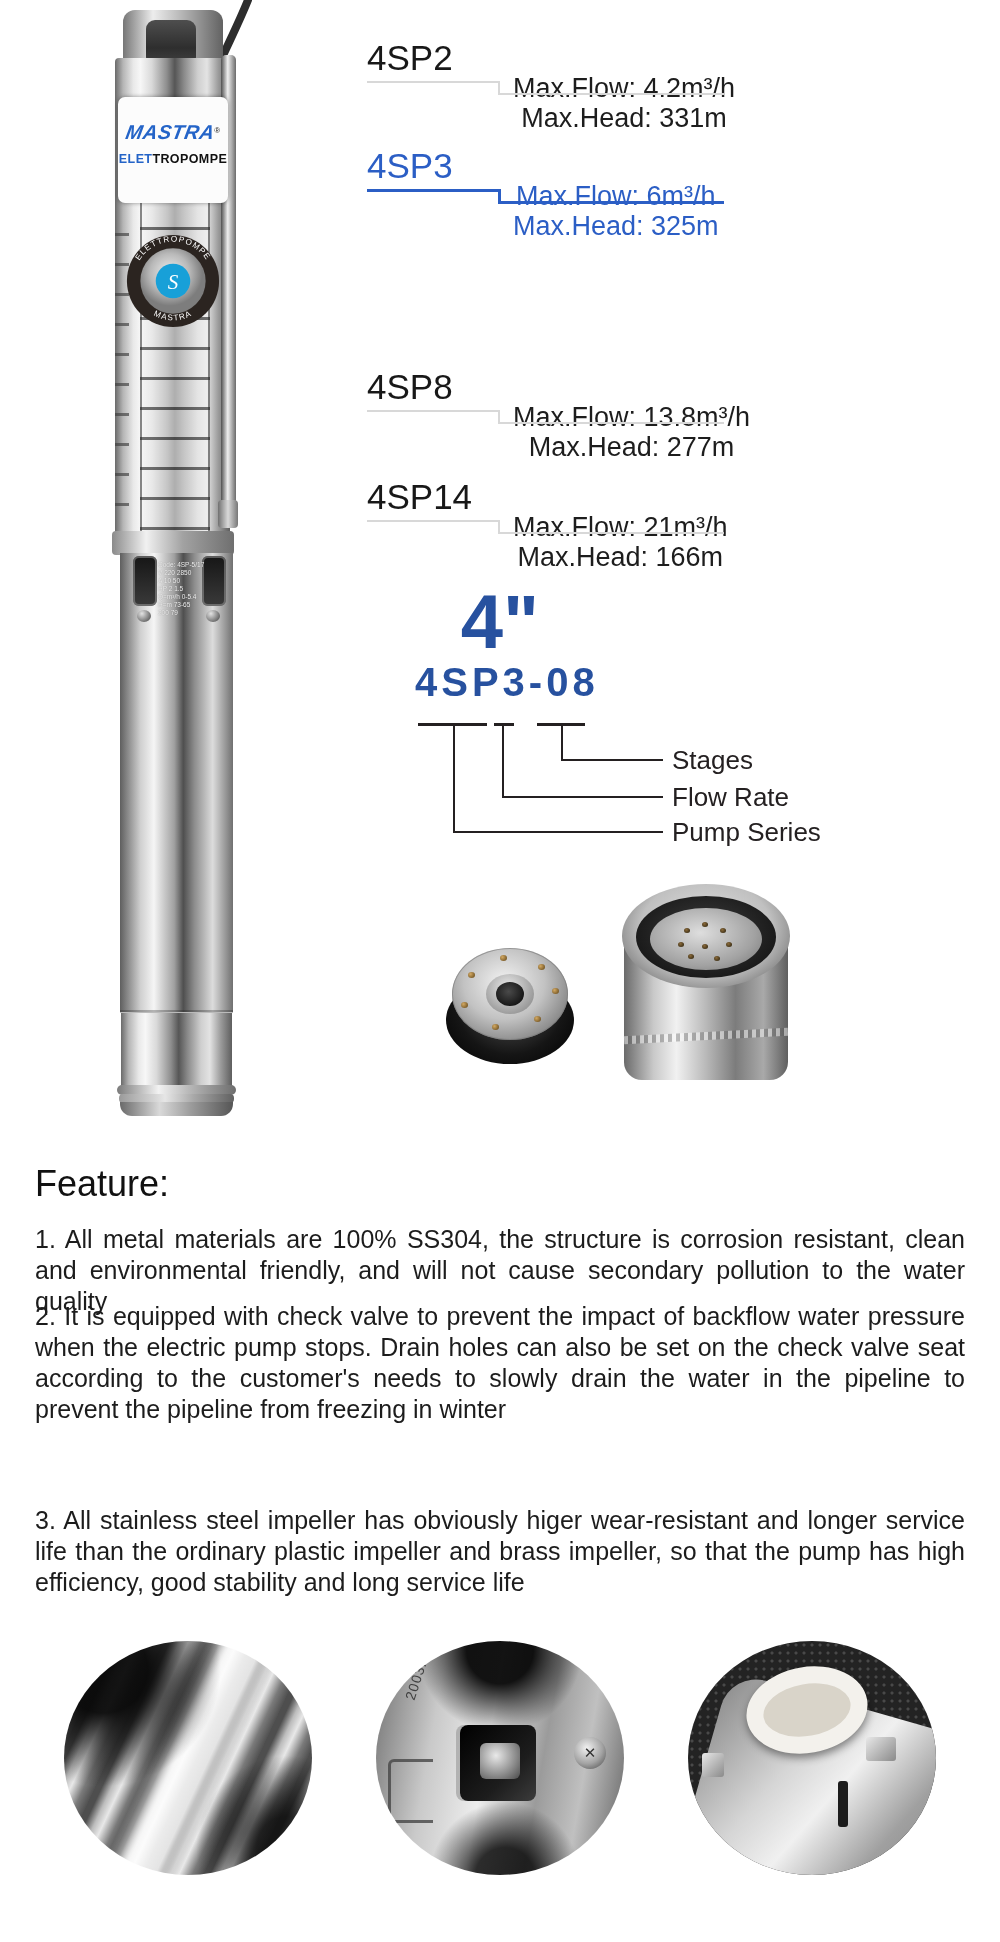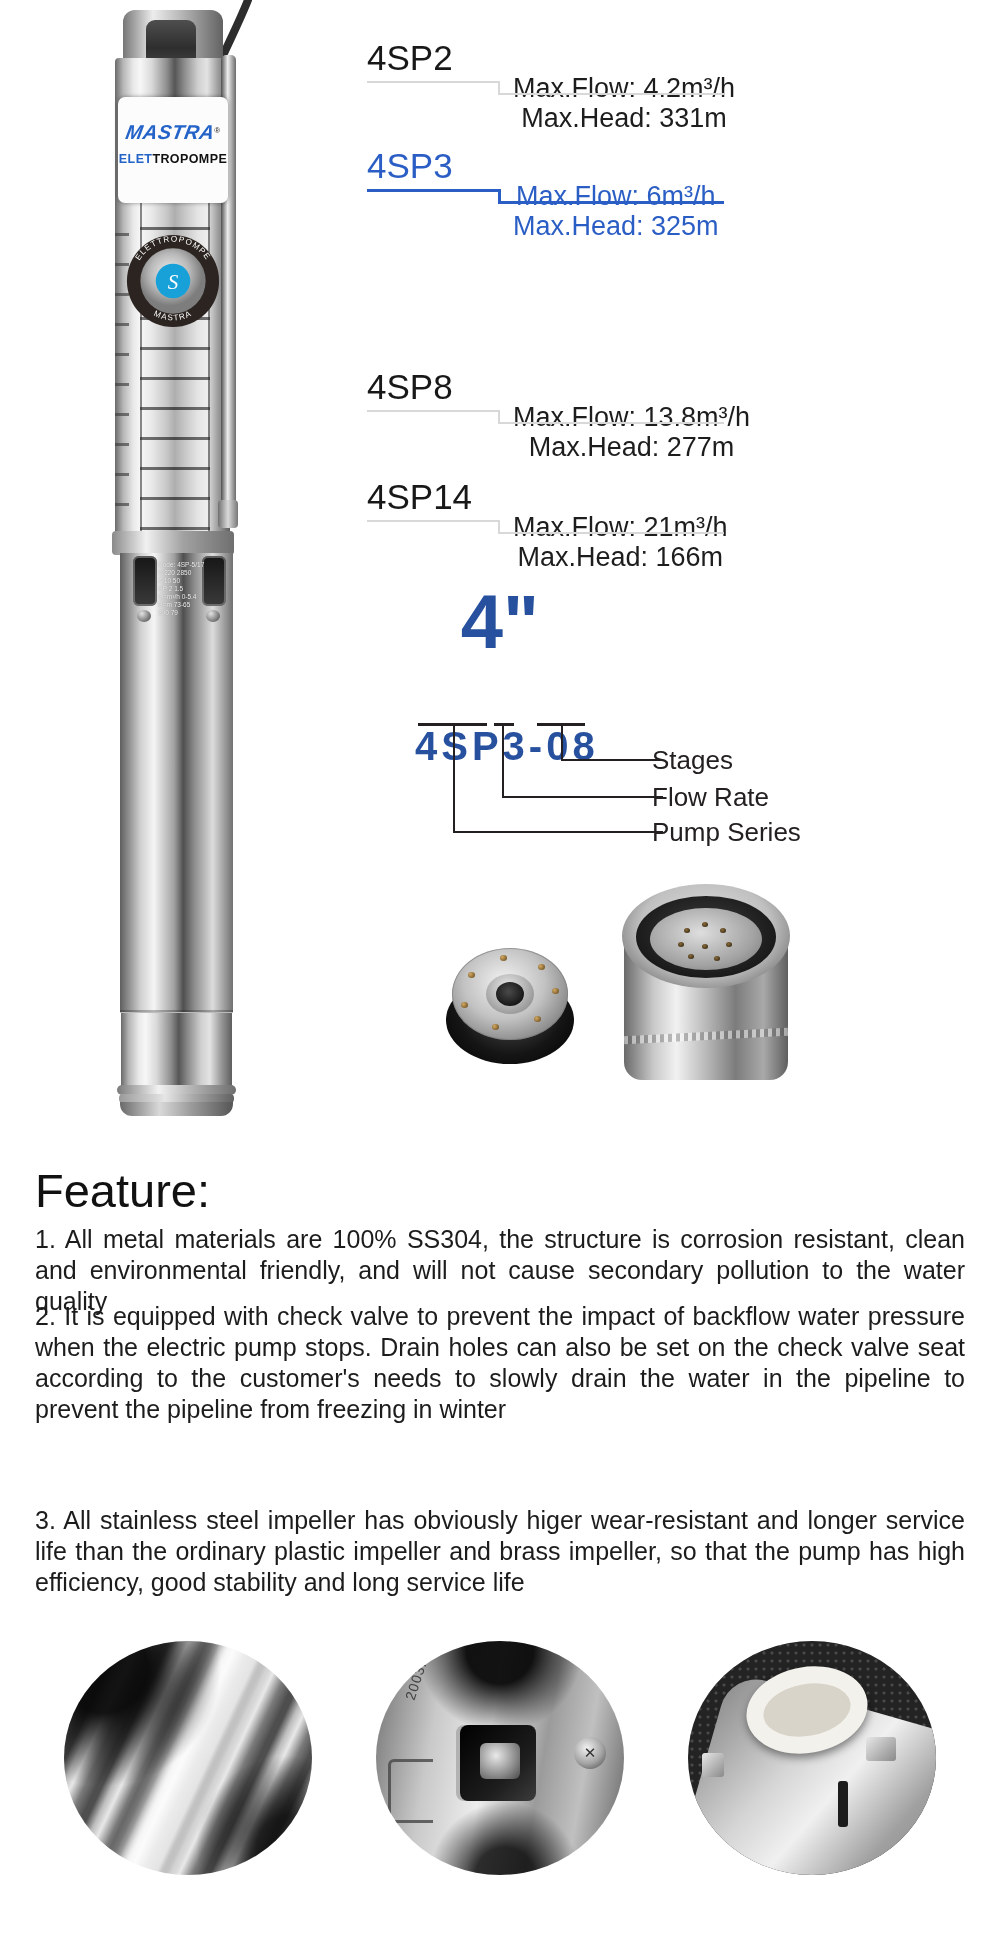--- a/index.html
+++ b/index.html
@@ -56,23 +56,23 @@
   .model-specs{position:absolute;left:146px;top:0;font-size:27px;line-height:30px;color:#1d1d1d;white-space:nowrap;margin-top:48px;}
   .uL{position:absolute;left:0;top:56px;width:133px;height:2px;background:#d8d8d8;}
   .uStep{position:absolute;left:131px;top:56px;width:2px;height:14px;background:#d8d8d8;}
   .uR{position:absolute;left:133px;top:68px;width:224px;height:2px;background:#d8d8d8;}
   .model-row.highlight .model-name,.model-row.highlight .model-specs{color:#2b5ec5;}
   .model-row.highlight .uL,.model-row.highlight .uStep,.model-row.highlight .uR{background:#2b5ec5;height:3px;}
   .model-row.highlight .uStep{height:15px;width:3px;}
 
   
   .size-heading{left:430px;top:578px;width:140px;text-align:center;font-size:76px;font-weight:700;color:#27519f;}
-  .model-code{left:415px;top:724px;font-size:40px;font-weight:700;letter-spacing:4px;color:#27519f;}
+  .model-code{left:415px;top:660px;font-size:40px;font-weight:700;letter-spacing:4px;color:#27519f;}
   .cseg{position:absolute;top:723px;height:3px;background:#242021;}
-  .code-label{position:absolute;left:652px;font-size:26px;line-height:26px;color:#242021;white-space:nowrap;}
+  .code-label{position:absolute;left:672px;font-size:26px;line-height:26px;color:#242021;white-space:nowrap;}
 
   
   .impeller{left:446px;top:948px;width:128px;height:116px;}
   .imp-fins{position:absolute;left:0;top:28px;width:128px;height:88px;border-radius:50%;
     background:radial-gradient(ellipse at 50% 30%,#5a5a5a 0%,#151515 60%,#000 100%);}
   .imp-face{position:absolute;left:6px;top:0;width:116px;height:92px;border-radius:50%;
     background:radial-gradient(ellipse at 45% 38%,#f3f3f3,#c2c2c2 45%,#8f8f8f 72%,#5f5f5f 100%);
     box-shadow:inset 0 0 0 1px rgba(120,120,120,.6);}
   .rivet{position:absolute;width:7px;height:6px;border-radius:50%;
     background:radial-gradient(circle at 35% 35%,#d3a963,#7a5b28 75%);}
@@ -88,21 +88,21 @@
   .cp-rim{position:absolute;left:0;top:0;width:168px;height:104px;border-radius:50%;
     background:radial-gradient(ellipse at 50% 42%,#e2e2e2,#c0c0c0 55%,#8e8e8e 75%,#d2d2d2 88%,#6f6f6f);}
   .cp-ring{position:absolute;left:14px;top:12px;width:140px;height:82px;border-radius:50%;
     background:radial-gradient(ellipse at 50% 45%,#3f3f3f,#161616 80%);}
   .cp-bowl{position:absolute;left:28px;top:24px;width:112px;height:62px;border-radius:50%;
     background:radial-gradient(ellipse at 45% 40%,#dedede,#a2a2a2 62%,#6f6f6f);}
   .cp-hole{position:absolute;width:6px;height:5px;border-radius:50%;
     background:radial-gradient(circle at 40% 35%,#8a6a3a,#3a2d14 80%);}
 
   
-  .feature-heading{left:35px;top:1163px;font-size:47px;color:#111;}
+  .feature-heading{left:35px;top:1163px;font-size:36px;color:#111;}
   .fp{left:35px;width:930px;font-size:25px;line-height:31px;color:#1c1c1c;text-align:justify;}
 
   
   .photo-circle{top:1641px;width:248px;height:234px;border-radius:50%;overflow:hidden;background:#888;}
   .photo1{left:64px;
     background:
       radial-gradient(circle at 16% 12%,rgba(8,8,8,.95) 0 15%,rgba(8,8,8,0) 40%),
       radial-gradient(circle at 90% 88%,rgba(8,8,8,.8) 0 10%,transparent 30%),
       linear-gradient(115deg,rgba(255,255,255,0) 40%,rgba(255,255,255,.85) 47% 56%,rgba(255,255,255,0) 63%),
       repeating-linear-gradient(115deg,#4e4e4e 0 6px,#bcbcbc 15px,#e8e8e8 23px,#7a7a7a 35px,#515151 45px);}

